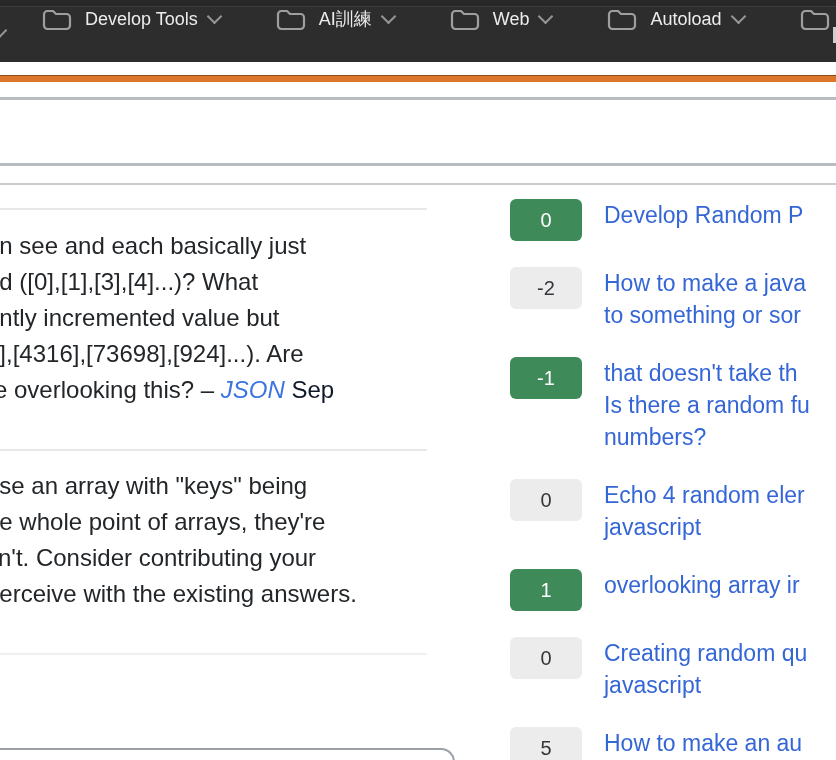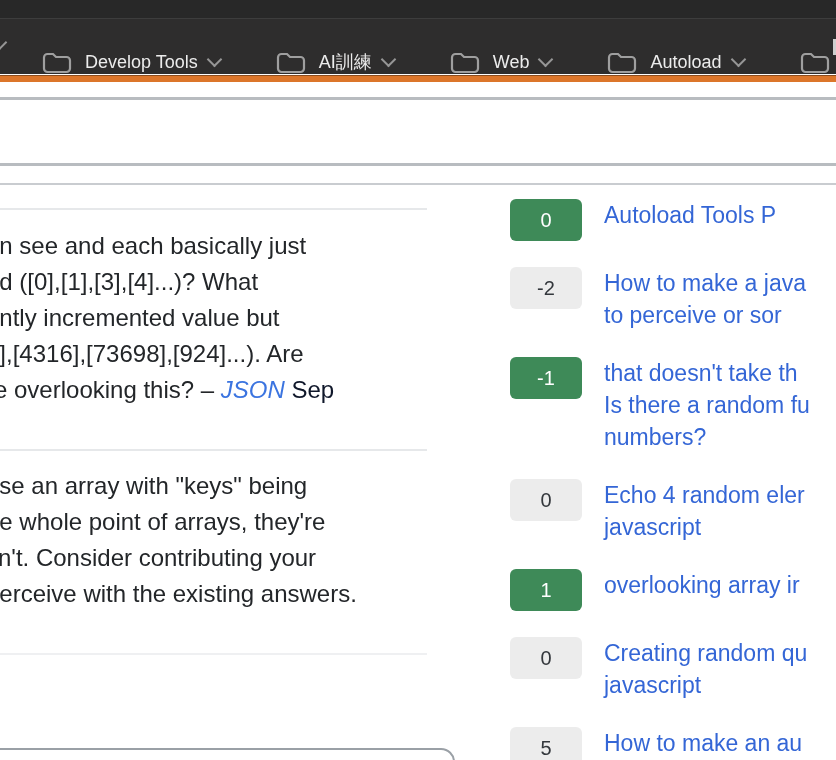--- a/index.html
+++ b/index.html
@@ -4,22 +4,22 @@
 <style>
   html,body{margin:0;padding:0;}
   body{
     width:836px;height:760px;overflow:hidden;position:relative;background:#fff;
     font-family:"Liberation Sans","DejaVu Sans",sans-serif;
     -webkit-font-smoothing:antialiased;
   }
   
   .titlebar{position:absolute;left:0;top:0;width:836px;height:19px;background:#282828;}
   .bookmarks-bar{
-    position:absolute;left:0;top:18px;width:836px;height:56px;background:#2e2d2d;
-    border-top:1px solid #3d3d3d;display:flex;align-items:flex-end;box-sizing:border-box;
+    position:absolute;left:0;top:6px;width:836px;height:56px;background:#2e2d2d;
+    border-top:1px solid #3d3d3d;display:flex;align-items:flex-start;box-sizing:border-box;
   }
   .bm-item{display:flex;align-items:center;margin-right:56px;cursor:default;flex:none;}
   .bm-item.first{margin-left:42px;}
   .folder-icon{display:inline-flex;flex:none;}
   .bm-label{color:#ececec;font-size:18px;margin:0 11px 0 13px;white-space:nowrap;}
   .bm-label:empty{margin:0;}
   .chev{width:9px;height:9px;border-left:2px solid #969696;border-bottom:2px solid #969696;
         transform:rotate(-45deg);margin-top:-5px;flex:none;}
   .partial-chev{position:absolute;left:-6px;top:23px;}
   .edge-sliver{position:absolute;right:-1px;top:20px;width:4px;height:16px;background:#cfcfcf;}
@@ -134,28 +134,28 @@
       <div class="cline">perceive with the existing answers.</div>
     </div>
   <div class="csep s3"></div>
   <div class="add-comment-box" role="textbox"></div>
 </div>
 
 <div class="related-col">
     <div class="rq-row">
     <div class="score-badge accepted">0</div>
     <a class="q-link">
-        <div class="qline">Autoload Tools P</div>
+        <div class="qline">Develop Random P</div>
       </a>
   </div>
     <div class="rq-row">
     <div class="score-badge normal">-2</div>
     <a class="q-link">
         <div class="qline">How to make a java</div>
-        <div class="qline">to perceive or sor</div>
+        <div class="qline">to something or sor</div>
       </a>
   </div>
     <div class="rq-row">
     <div class="score-badge accepted">-1</div>
     <a class="q-link">
         <div class="qline">that doesn't take th</div>
         <div class="qline">Is there a random fu</div>
         <div class="qline">numbers?</div>
       </a>
   </div>

